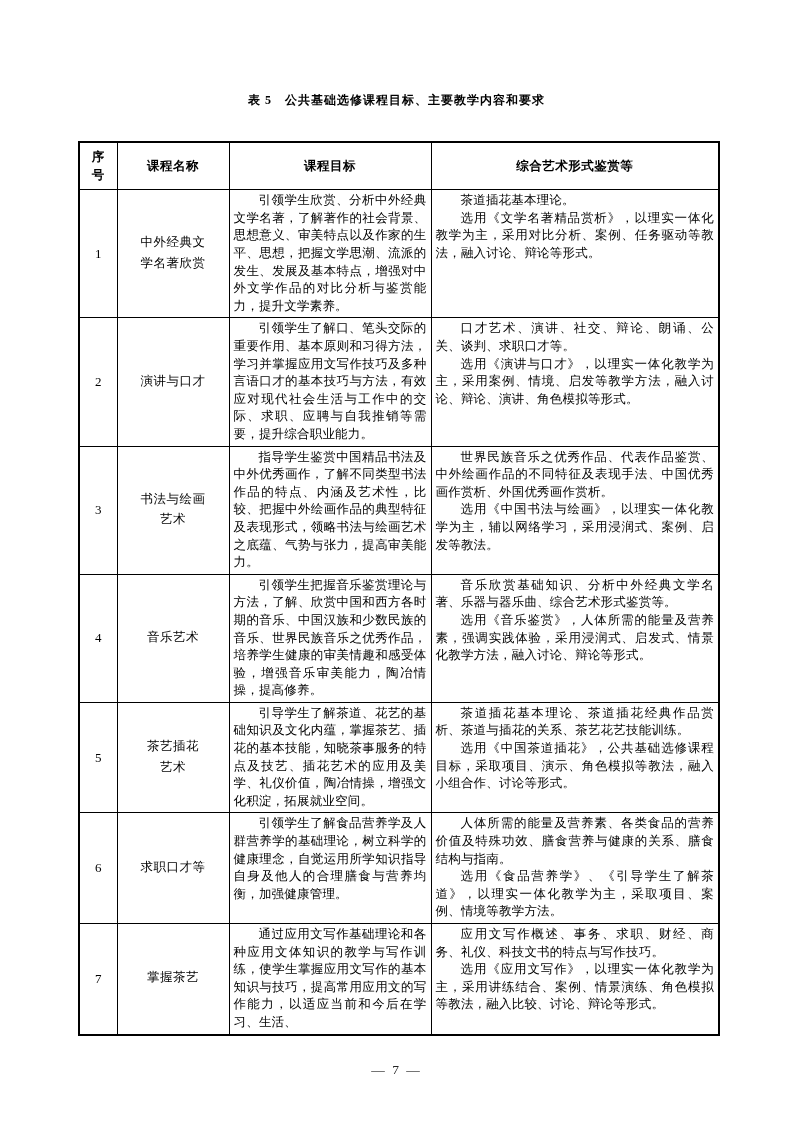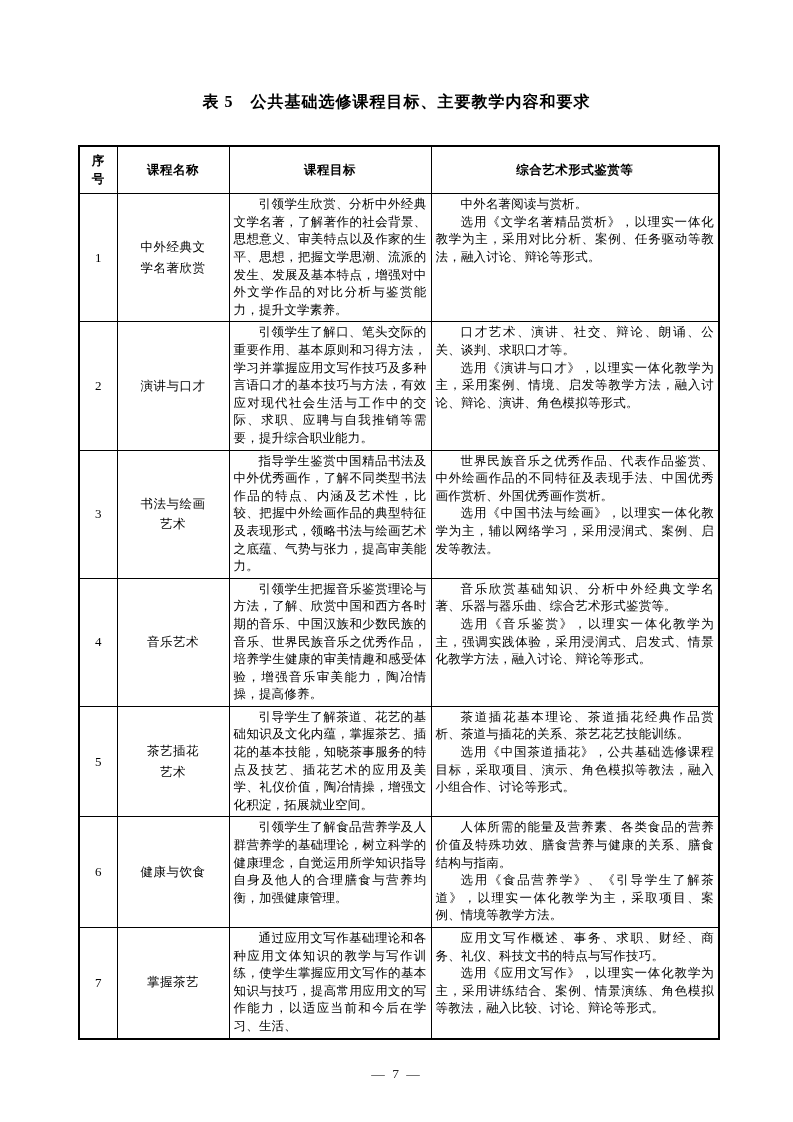--- a/index.html
+++ b/index.html
@@ -12,21 +12,21 @@
     width: 793px;
     height: 1122px;
     background: #ffffff;
     font-family: "Liberation Serif", "DejaVu Serif", serif;
     color: #000000;
     overflow: hidden;
   }
   .doc-title {
     padding-top: 92px;
     text-align: center;
-    font-size: 16px;
+    font-size: 12px;
     font-weight: bold;
     letter-spacing: 1px;
   }
   table.course-table {
     border-collapse: collapse;
     table-layout: fixed;
     width: 640px;
     margin: 32px 0 0 78px;
     border: 2px solid #000;
   }
@@ -53,20 +53,21 @@
     vertical-align: middle;
     font-size: 13px;
   }
   td.c-name {
     text-align: center;
     vertical-align: middle;
     white-space: pre-line;
     line-height: 1.65;
     padding: 2px 3px;
     letter-spacing: 0.5px;
+    font-family: Liberation Mono, monospace;
   }
   td.c-obj, td.c-content {
     vertical-align: top;
     padding: 2px 4px 2px 4px;
   }
   p.para {
     margin: 0;
     text-indent: 2em;
     text-align: justify;
     line-height: 17.6px;
@@ -105,21 +106,21 @@
     </thead>
     <tbody id="table-body">
         <tr>
           <td class="c-num">1</td>
           <td class="c-name">中外经典文
 学名著欣赏</td>
           <td class="c-obj">
             <p class="para">引领学生欣赏、分析中外经典文学名著，了解著作的社会背景、思想意义、审美特点以及作家的生平、思想，把握文学思潮、流派的发生、发展及基本特点，增强对中外文学作品的对比分析与鉴赏能力，提升文学素养。</p>
           </td>
           <td class="c-content">
-            <p class="para">中外名著阅读与赏析。</p>
+            <p class="para">茶道插花基本理论。</p>
             <p class="para">选用《文学名著精品赏析》，以理实一体化教学为主，采用对比分析、案例、任务驱动等教法，融入讨论、辩论等形式。</p>
           </td>
         </tr>
         <tr>
           <td class="c-num">2</td>
           <td class="c-name">演讲与口才</td>
           <td class="c-obj">
             <p class="para">引领学生了解口、笔头交际的重要作用、基本原则和习得方法，学习并掌握应用文写作技巧及多种言语口才的基本技巧与方法，有效应对现代社会生活与工作中的交际、求职、应聘与自我推销等需要，提升综合职业能力。</p>
           </td>
           <td class="c-content">
@@ -140,38 +141,38 @@
           </td>
         </tr>
         <tr>
           <td class="c-num">4</td>
           <td class="c-name">音乐艺术</td>
           <td class="c-obj">
             <p class="para">引领学生把握音乐鉴赏理论与方法，了解、欣赏中国和西方各时期的音乐、中国汉族和少数民族的音乐、世界民族音乐之优秀作品，培养学生健康的审美情趣和感受体验，增强音乐审美能力，陶冶情操，提高修养。</p>
           </td>
           <td class="c-content">
             <p class="para">音乐欣赏基础知识、分析中外经典文学名著、乐器与器乐曲、综合艺术形式鉴赏等。</p>
-            <p class="para">选用《音乐鉴赏》，以理实一体化教学为主，强调实践体验，采用浸润式、启发式、情景化教学方法，融入讨论、辩论等形式。</p>
+            <p class="para">选用《音乐鉴赏》，人体所需的能量及营养素，强调实践体验，采用浸润式、启发式、情景化教学方法，融入讨论、辩论等形式。</p>
           </td>
         </tr>
         <tr>
           <td class="c-num">5</td>
           <td class="c-name">茶艺插花
 艺术</td>
           <td class="c-obj">
             <p class="para">引导学生了解茶道、花艺的基础知识及文化内蕴，掌握茶艺、插花的基本技能，知晓茶事服务的特点及技艺、插花艺术的应用及美学、礼仪价值，陶冶情操，增强文化积淀，拓展就业空间。</p>
           </td>
           <td class="c-content">
             <p class="para">茶道插花基本理论、茶道插花经典作品赏析、茶道与插花的关系、茶艺花艺技能训练。</p>
             <p class="para">选用《中国茶道插花》，公共基础选修课程目标，采取项目、演示、角色模拟等教法，融入小组合作、讨论等形式。</p>
           </td>
         </tr>
         <tr>
           <td class="c-num">6</td>
-          <td class="c-name">健康与饮食</td>
+          <td class="c-name">求职口才等</td>
           <td class="c-obj">
             <p class="para">引领学生了解食品营养学及人群营养学的基础理论，树立科学的健康理念，自觉运用所学知识指导自身及他人的合理膳食与营养均衡，加强健康管理。</p>
           </td>
           <td class="c-content">
             <p class="para">人体所需的能量及营养素、各类食品的营养价值及特殊功效、膳食营养与健康的关系、膳食结构与指南。</p>
             <p class="para">选用《食品营养学》、《引导学生了解茶道》，以理实一体化教学为主，采取项目、案例、情境等教学方法。</p>
           </td>
         </tr>
         <tr>
           <td class="c-num">7</td>

